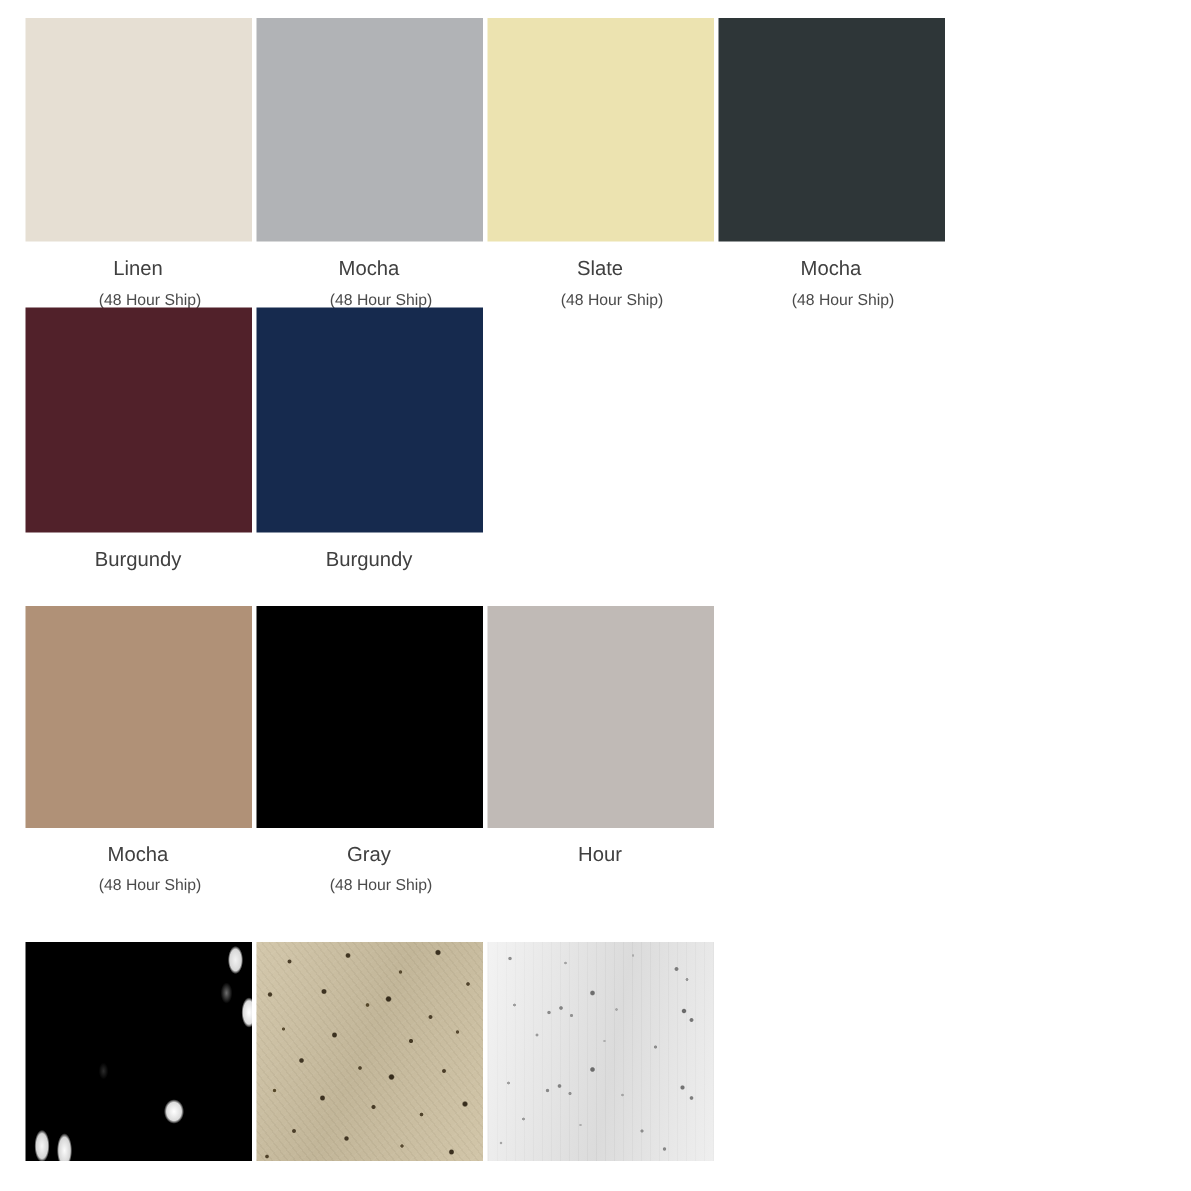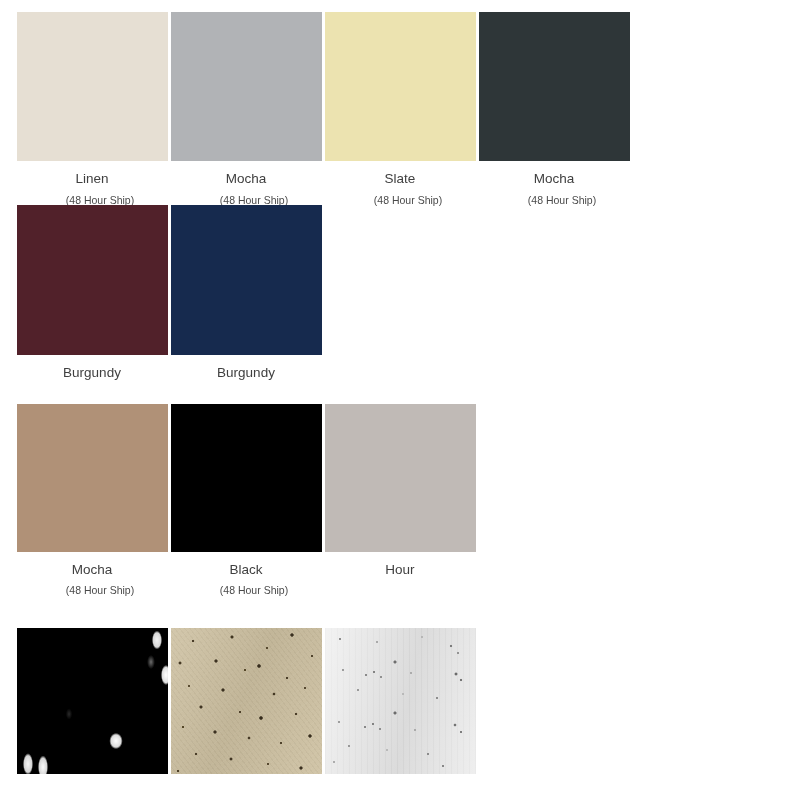--- a/index.html
+++ b/index.html
@@ -199,21 +199,21 @@
       </div>
     </div>
     <div class="swatch-row row-2">
       <div class="swatch-cell">
         <div class="swatch-chip" title="Mocha" style="background-color: rgb(176, 145, 119);"></div>
         <div class="swatch-name">Mocha</div>
         <div class="swatch-note">(48 Hour Ship)</div>
       </div>
       <div class="swatch-cell">
         <div class="swatch-chip" title="Black" style="background-color: rgb(0, 0, 0);"></div>
-        <div class="swatch-name">Black</div>
+        <div class="swatch-name">Gray</div>
         <div class="swatch-note">(48 Hour Ship)</div>
       </div>
       <div class="swatch-cell">
         <div class="swatch-chip" title="Bone" style="background-color: rgb(192, 186, 182);"></div>
         <div class="swatch-name">Hour</div>
       </div>
     </div>
     <div class="swatch-row row-3">
       <div class="swatch-cell">
         <div class="swatch-chip tex-paisley" title="Paisley"></div>

